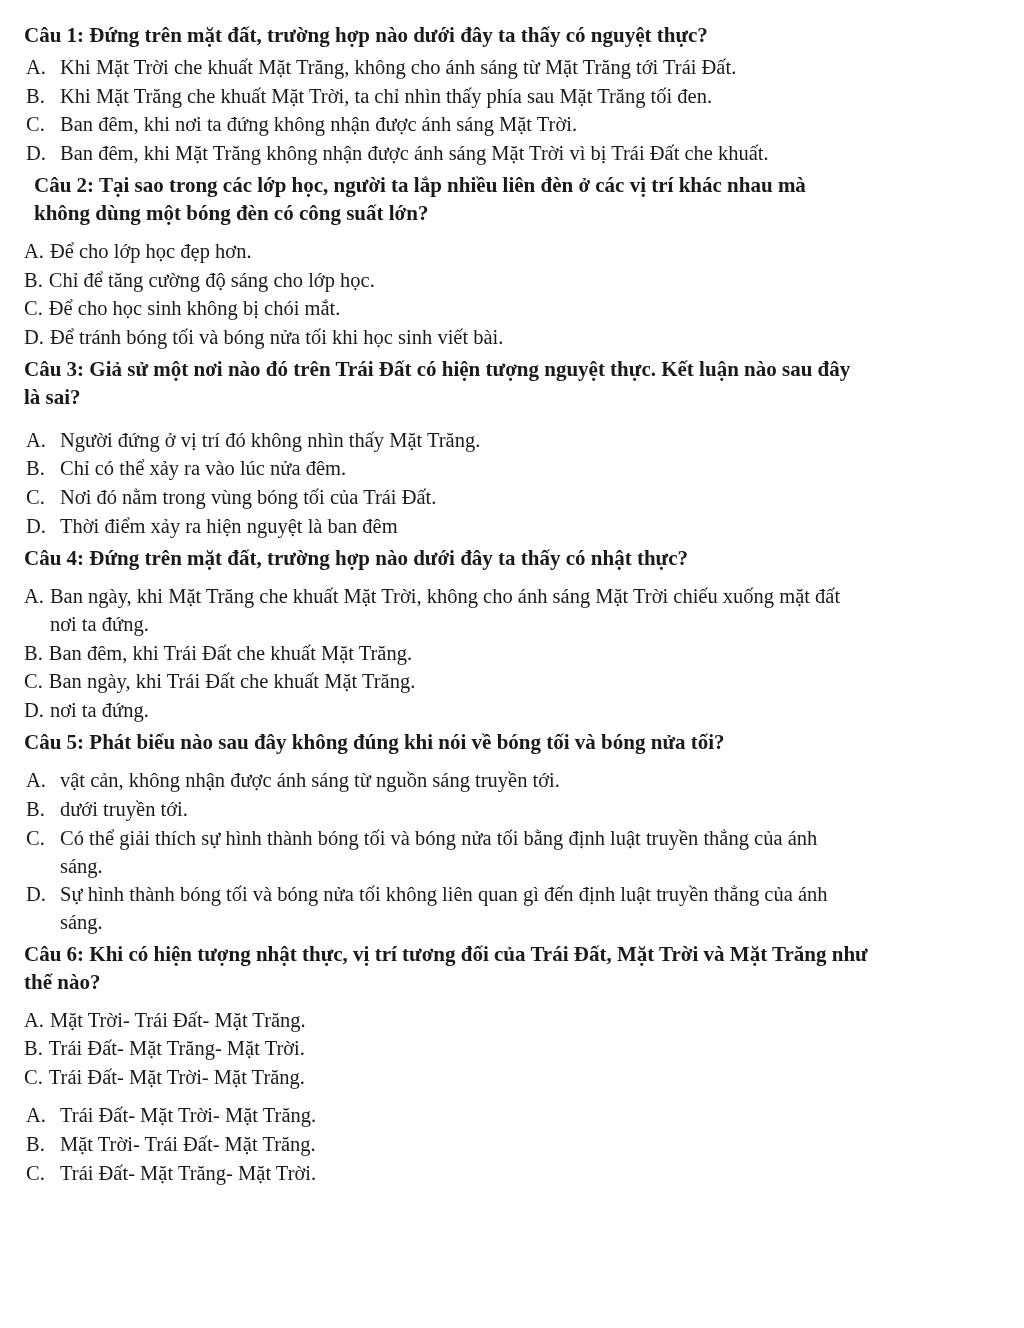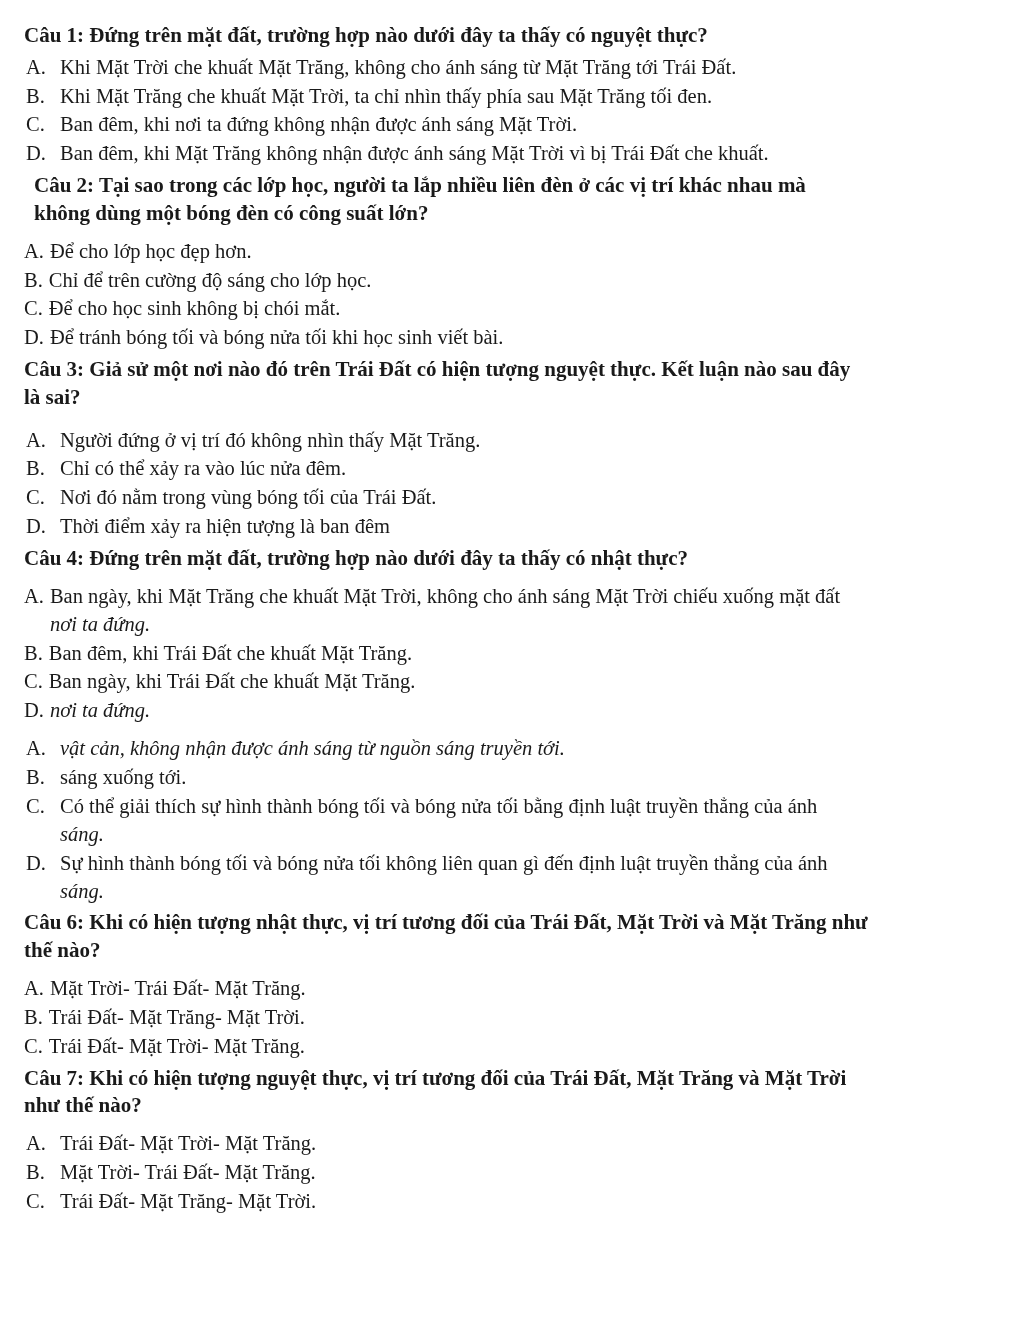--- a/index.html
+++ b/index.html
@@ -57,21 +57,20 @@
   }
   .opt.flush .lbl {
     min-width: 0;
     padding-left: 0;
     margin-right: 6px;
   }
   .gap-sm { height: 6px; }
   .gap-md { height: 11px; }
   .opt .txt .cont {
     display: block;
-    font-style: italic;
   }
 </style>
 </head>
 <body>
 
 <div class="page">
 
   <div class="q-block">
     <div class="q-head">Câu 1: Đứng trên mặt đất, trường hợp nào dưới đây ta thấy có nguyệt thực?</div>
     <div class="opts">
@@ -100,21 +99,21 @@
       <span class="cont">không dùng một bóng đèn có công suất lớn?</span>
     </div>
     <div class="gap-sm"></div>
     <div class="opts">
       <div class="opt flush">
         <span class="lbl">A.</span>
         <span class="txt">Để cho lớp học đẹp hơn.</span>
       </div>
       <div class="opt flush">
         <span class="lbl">B.</span>
-        <span class="txt">Chỉ để trên cường độ sáng cho lớp học.</span>
+        <span class="txt">Chỉ để tăng cường độ sáng cho lớp học.</span>
       </div>
       <div class="opt flush">
         <span class="lbl">C.</span>
         <span class="txt">Để cho học sinh không bị chói mắt.</span>
       </div>
       <div class="opt flush">
         <span class="lbl">D.</span>
         <span class="txt">Để tránh bóng tối và bóng nửa tối khi học sinh viết bài.</span>
       </div>
     </div>
@@ -134,21 +133,21 @@
       <div class="opt">
         <span class="lbl">B.</span>
         <span class="txt">Chỉ có thể xảy ra vào lúc nửa đêm.</span>
       </div>
       <div class="opt">
         <span class="lbl">C.</span>
         <span class="txt">Nơi đó nằm trong vùng bóng tối của Trái Đất.</span>
       </div>
       <div class="opt">
         <span class="lbl">D.</span>
-        <span class="txt">Thời điểm xảy ra hiện tượng là ban đêm</span>
+        <span class="txt">Thời điểm xảy ra hiện nguyệt là ban đêm</span>
       </div>
     </div>
   </div>
 
   <div class="q-block">
     <div class="q-head">Câu 4: Đứng trên mặt đất, trường hợp nào dưới đây ta thấy có nhật thực?</div>
     <div class="gap-sm"></div>
     <div class="opts">
       <div class="opt flush">
         <span class="lbl">A.</span>
@@ -168,31 +167,32 @@
       <div class="opt flush">
         <span class="lbl">D.</span>
         <span class="txt">
           <span class="cont">nơi ta đứng.</span>
         </span>
       </div>
     </div>
   </div>
 
   <div class="q-block">
+    <div class="q-head">Câu 5: Phát biểu nào sau đây không đúng khi nói về bóng tối và bóng nửa tối?</div>
     <div class="gap-sm"></div>
     <div class="opts">
       <div class="opt">
         <span class="lbl">A.</span>
         <span class="txt">
           <span class="cont">vật cản, không nhận được ánh sáng từ nguồn sáng truyền tới.</span>
         </span>
       </div>
       <div class="opt">
         <span class="lbl">B.</span>
-        <span class="txt">sáng xuống tới.</span>
+        <span class="txt">dưới truyền tới.</span>
       </div>
       <div class="opt">
         <span class="lbl">C.</span>
         <span class="txt">
           <span>Có thể giải thích sự hình thành bóng tối và bóng nửa tối bằng định luật truyền thẳng của ánh</span>
           <span class="cont">sáng.</span>
         </span>
       </div>
       <div class="opt">
         <span class="lbl">D.</span>
@@ -220,24 +220,20 @@
         <span class="txt">Trái Đất- Mặt Trăng- Mặt Trời.</span>
       </div>
       <div class="opt flush">
         <span class="lbl">C.</span>
         <span class="txt">Trái Đất- Mặt Trời- Mặt Trăng.</span>
       </div>
     </div>
   </div>
 
   <div class="q-block">
-    <div class="q-head">
-      <span>Câu 7: Khi có hiện tượng nguyệt thực, vị trí tương đối của Trái Đất, Mặt Trăng và Mặt Trời</span>
-      <span class="cont">như thế nào?</span>
-    </div>
     <div class="gap-sm"></div>
     <div class="opts">
       <div class="opt">
         <span class="lbl">A.</span>
         <span class="txt">Trái Đất- Mặt Trời- Mặt Trăng.</span>
       </div>
       <div class="opt">
         <span class="lbl">B.</span>
         <span class="txt">Mặt Trời- Trái Đất- Mặt Trăng.</span>
       </div>

